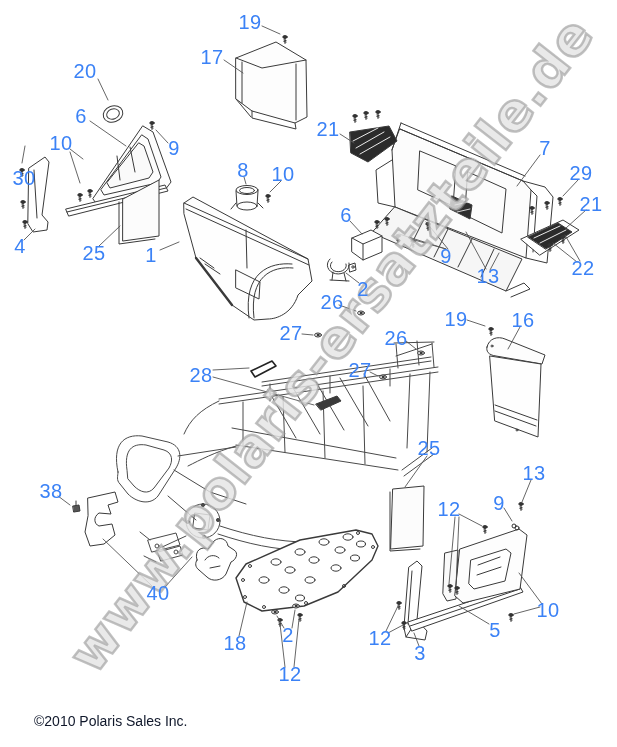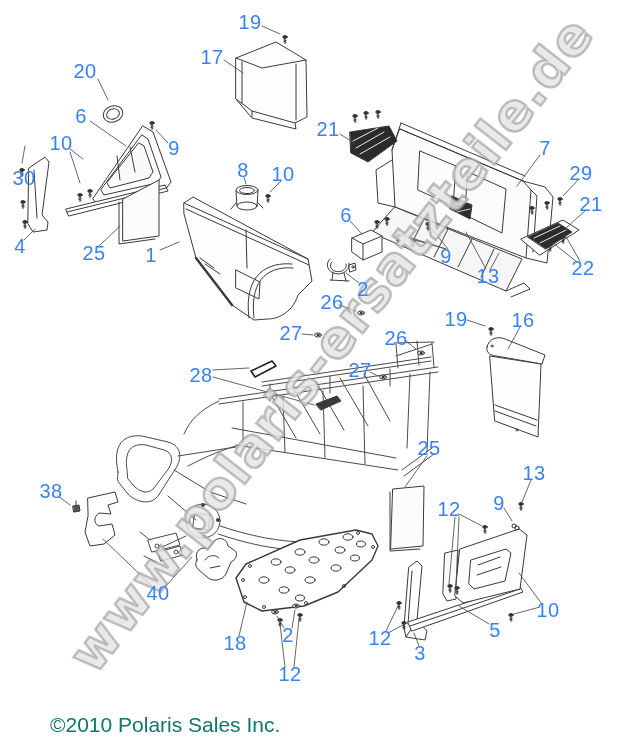--- a/index.html
+++ b/index.html
@@ -19,22 +19,22 @@
     -webkit-text-stroke:2.5px rgba(145,145,145,0.55);
     text-shadow:0 0 1px rgba(150,150,150,0.45);
     pointer-events:none;
   }
   .callout-layer { position:absolute; left:0; top:0; width:100%; height:100%; z-index:3; pointer-events:none; }
   .callout {
     position:absolute; transform:translate(-50%,-50%);
     font-size:20px; line-height:1; color:#3b82f6; letter-spacing:0.5px;
   }
   .copyright {
-    position:absolute; left:50px; top:713px; z-index:3;
-    font-size:21px; color:#0f766e;
+    position:absolute; left:34px; top:713px; z-index:3;
+    font-size:14px; color:#0f172a;
   }
 </style>
 </head>
 <body>
 
 <div class="stage">
 
   <svg class="art" width="617" height="747" viewBox="0 0 617 747" fill="none" stroke="#3a3a3a" stroke-width="1" stroke-linejoin="round" stroke-linecap="round">
 
     <defs>

